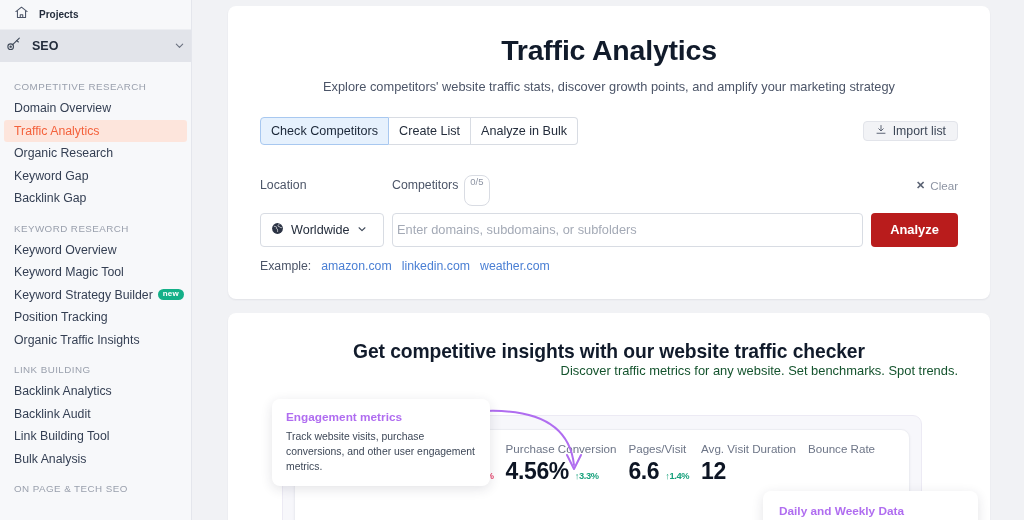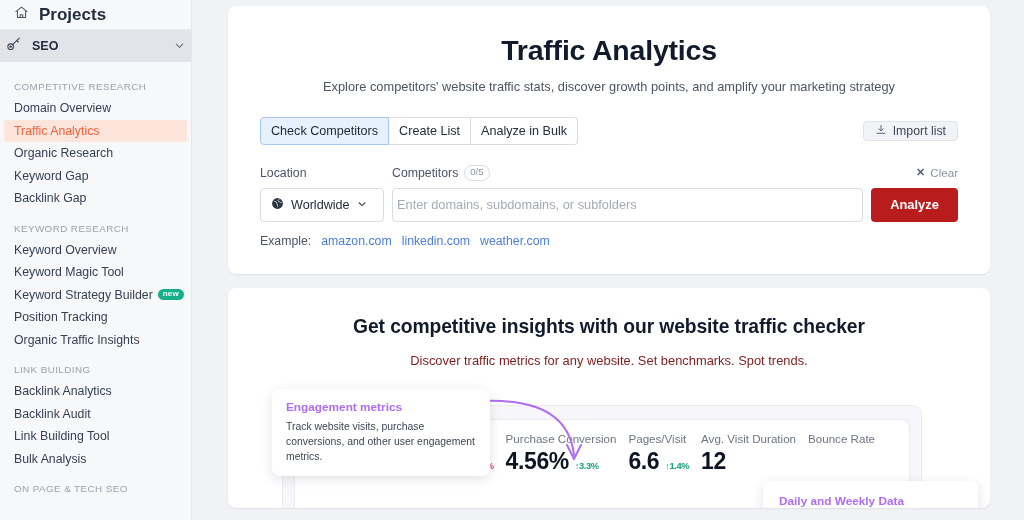--- a/index.html
+++ b/index.html
@@ -22,21 +22,21 @@
     position: relative;
   }
   .nav-top {
     height: 30px;
     display: flex; align-items: center;
     padding: 0 14px;
     gap: 10px;
     background: #f7f8fa;
     border-bottom: 1px solid #eceef2;
   }
-  .nav-top .lbl { font-size: 17px; font-weight: 700; color: #242d3c; }
+  .nav-top .lbl { font-size: 10px; font-weight: 700; color: #242d3c; }
   .nav-section-head {
     height: 32px;
     display: flex; align-items: center;
     padding: 0 6px; gap: 10px;
     background: #e2e4ea;
   }
   .nav-section-head .lbl { font-size: 12.5px; font-weight: 700; color: #242d3c; flex: 1; }
   .chev { color: #6b7280; font-size: 10px; line-height: 1; }
 
   .nav-list { padding-top: 6px; }
@@ -148,22 +148,23 @@
     font-size: 12.3px;
     color: #4c5568;
   }
   .lab-loc { width: 132px; }
   .lab-comp { display: flex; align-items: center; gap: 6px; }
   .count-pill {
     font-size: 9.5px;
     color: #8d94a3;
     border: 1px solid #d9dce3;
     border-radius: 8px;
-    padding: 0px 5px 1px 5px;
+    padding: 0px 5px 16px 5px;
     line-height: 1.35;
+    margin-top: 10px;
   }
   .clear-btn {
     display: flex; align-items: center; gap: 5px;
     font-size: 11.6px;
     color: #8d94a3;
   }
   .clear-x { font-size: 11px; font-weight: 700; color: #5c6475; }
 
   .field-row { display: flex; align-items: center; margin-top: 7px; gap: 8px; }
   .loc-select {
@@ -206,24 +207,24 @@
   
   .promo { padding: 28px 32px 0 32px; position: relative; height: 220px; overflow: hidden; }
   .promo h2 {
     text-align: center;
     font-size: 19.3px;
     font-weight: 700;
     color: #111b2b;
     letter-spacing: -0.1px;
   }
   .promo .sub2 {
-    text-align: center;
+    text-align: right;
     font-size: 12.9px;
-    color: #7f1d1d;
-    margin-top: 15px;
+    color: #14532d;
+    margin-top: 0;
   }
   .stage { position: relative; margin-top: 21px; height: 130px; }
   .outer-panel {
     position: absolute;
     left: 22px; right: 36px; top: 16px; bottom: -40px;
     background: #f7f7fb;
     border: 1px solid #eceaf4;
     border-radius: 9px;
   }
   .metrics-panel {

